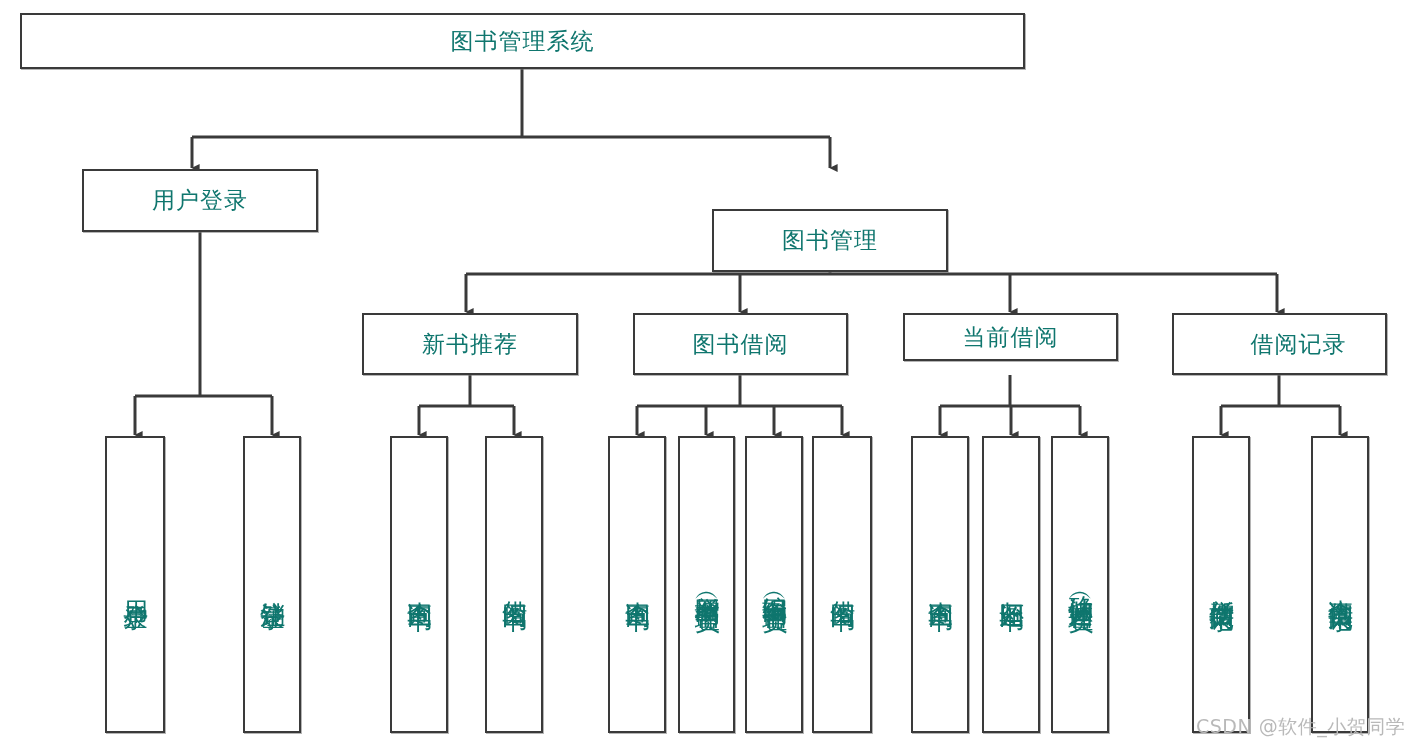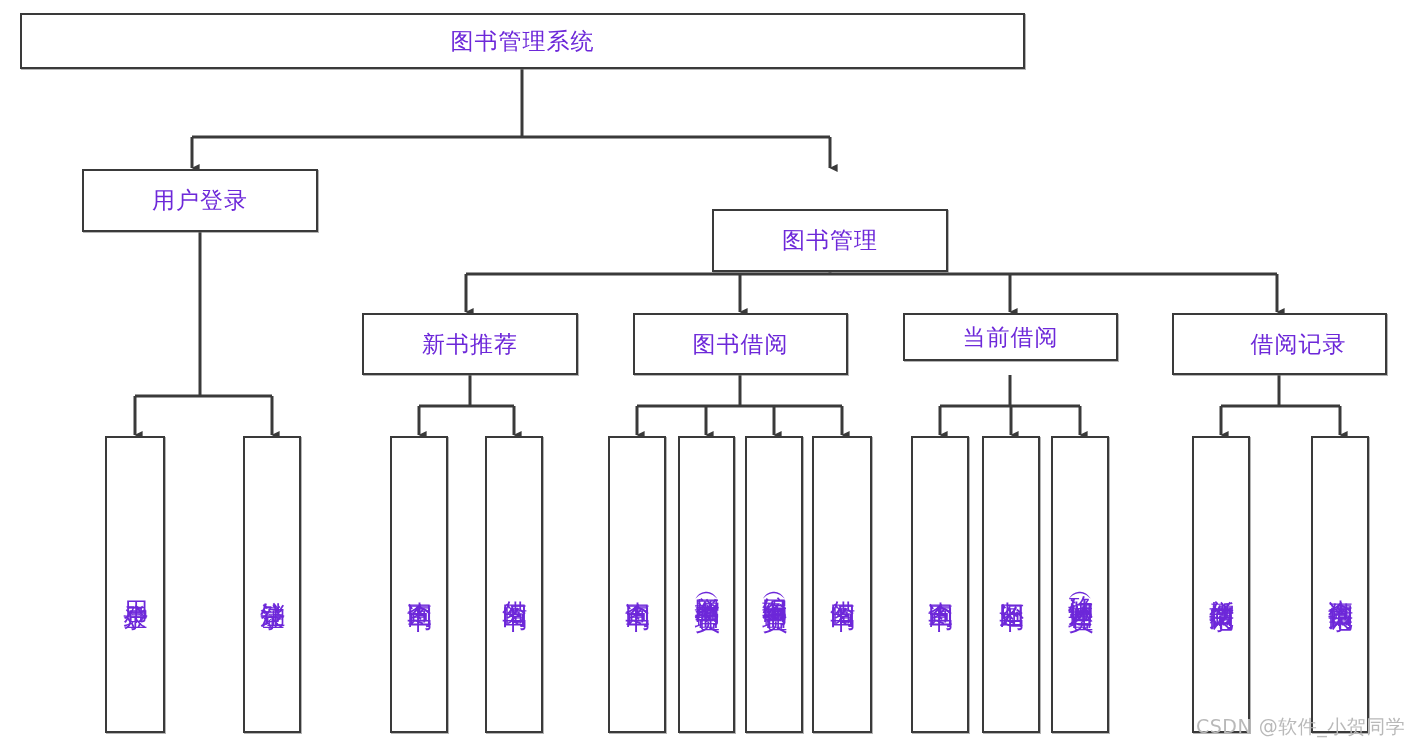--- a/index.html
+++ b/index.html
@@ -27,21 +27,21 @@
     pointer-events: none;
   }
   .node {
     position: absolute;
     box-sizing: border-box;
     border: 2px solid #3a3a3a;
     background: #ffffff;
     display: flex;
     align-items: center;
     justify-content: center;
-    color: #6d28d9;
+    color: #0f766e;
     box-shadow: 1px 1px 0 rgba(120,120,120,0.55);
   }
   .node .label {
     display: block;
     text-align: center;
     letter-spacing: 1px;
     line-height: 1.15;
     white-space: nowrap;
   }
   .node.horizontal .label {

